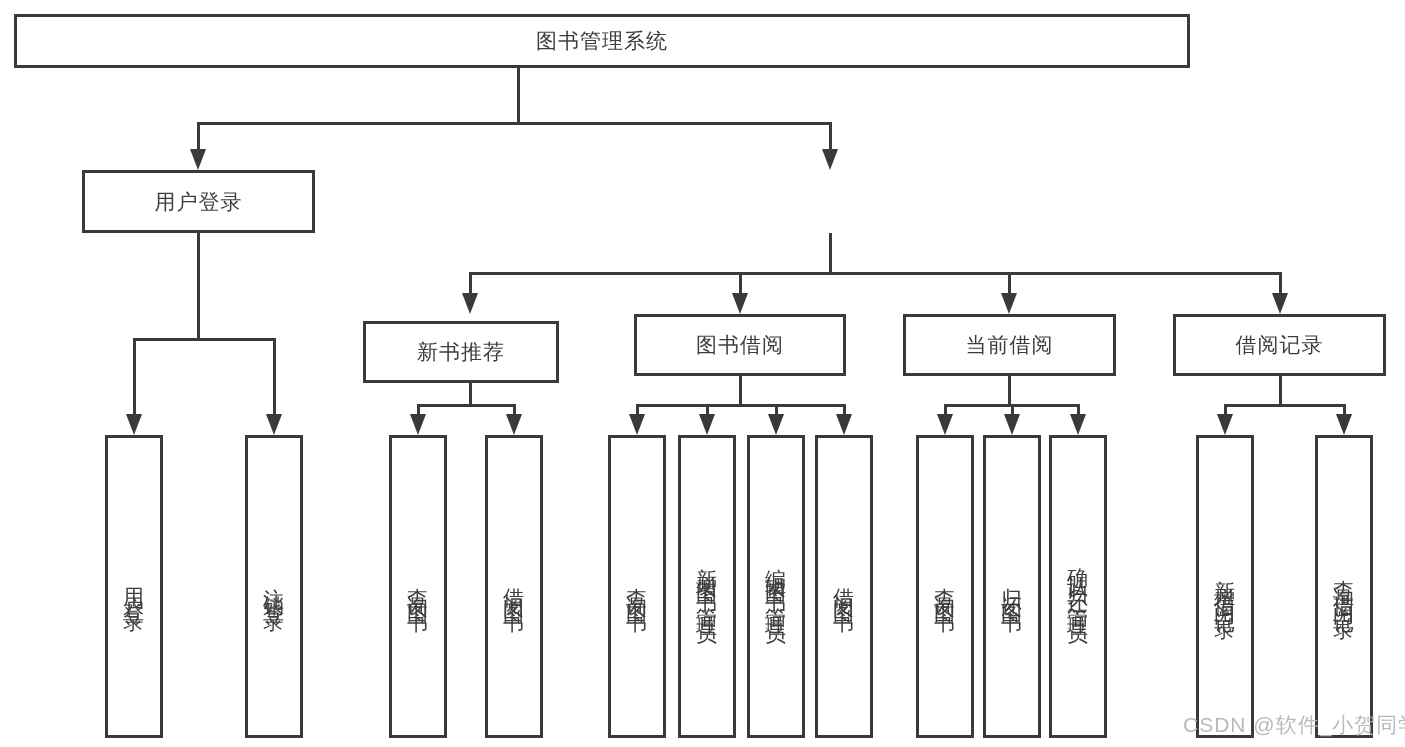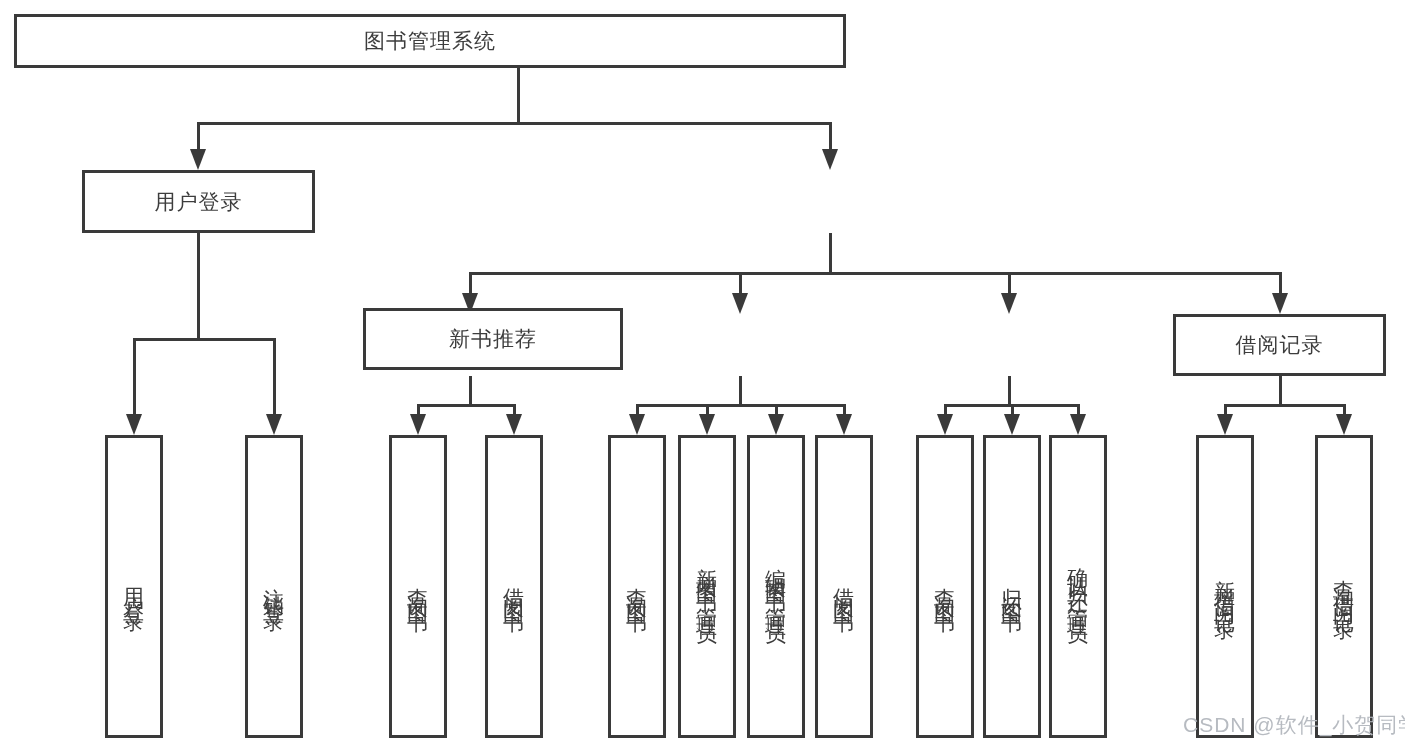--- a/index.html
+++ b/index.html
@@ -103,25 +103,27 @@
     <div class="cline" style="left: 132.5px; top: 339px; width: 3px; height: 79px;"></div>
     <div class="cline" style="left: 132.5px; top: 337.5px; width: 143px; height: 3px;"></div>
     <div class="cline" style="left: 196.5px; top: 233px; width: 3px; height: 106px;"></div>
     <div class="carrow" style="left: 822px; top: 149px;"></div>
     <div class="cline" style="left: 828.5px; top: 123px; width: 3px; height: 29px;"></div>
     <div class="carrow" style="left: 190px; top: 149px;"></div>
     <div class="cline" style="left: 196.5px; top: 123px; width: 3px; height: 29px;"></div>
     <div class="cline" style="left: 196.5px; top: 121.5px; width: 635px; height: 3px;"></div>
     <div class="cline" style="left: 516.5px; top: 66px; width: 3px; height: 57px;"></div>
 
-  <div class="node hbox" style="left:14px;top:14px;width:832px;height:54px">图书管理系统</div>
+  <div class="node hbox" style="left:14px;top:14px;width:1176px;height:54px">图书管理系统</div>
 
   <div class="node hbox" style="left:82px;top:170px;width:233px;height:63px">用户登录</div>
 
-  <div class="node hbox" style="left:363px;top:308px;width:260px;height:62px">新书推荐</div>
+  <div class="node hbox" style="left:363px;top:321px;width:196px;height:62px">新书推荐</div>
+  <div class="node hbox" style="left:634px;top:314px;width:212px;height:62px">图书借阅</div>
+  <div class="node hbox" style="left:903px;top:314px;width:213px;height:62px">当前借阅</div>
   <div class="node hbox" style="left:1173px;top:314px;width:213px;height:62px">借阅记录</div>
 
   <div class="node vbox" style="left:105px;top:435px;width:58px;height:303px">用户登录</div>
   <div class="node vbox" style="left:245px;top:435px;width:58px;height:303px">注销登录</div>
 
   <div class="node vbox" style="left:389px;top:435px;width:58px;height:303px">查询图书</div>
   <div class="node vbox" style="left:485px;top:435px;width:58px;height:303px">借阅图书</div>
 
   <div class="node vbox" style="left:608px;top:435px;width:58px;height:303px">查询图书</div>
   <div class="node vbox" style="left:678px;top:435px;width:58px;height:303px">新增图书（管理员）</div>

